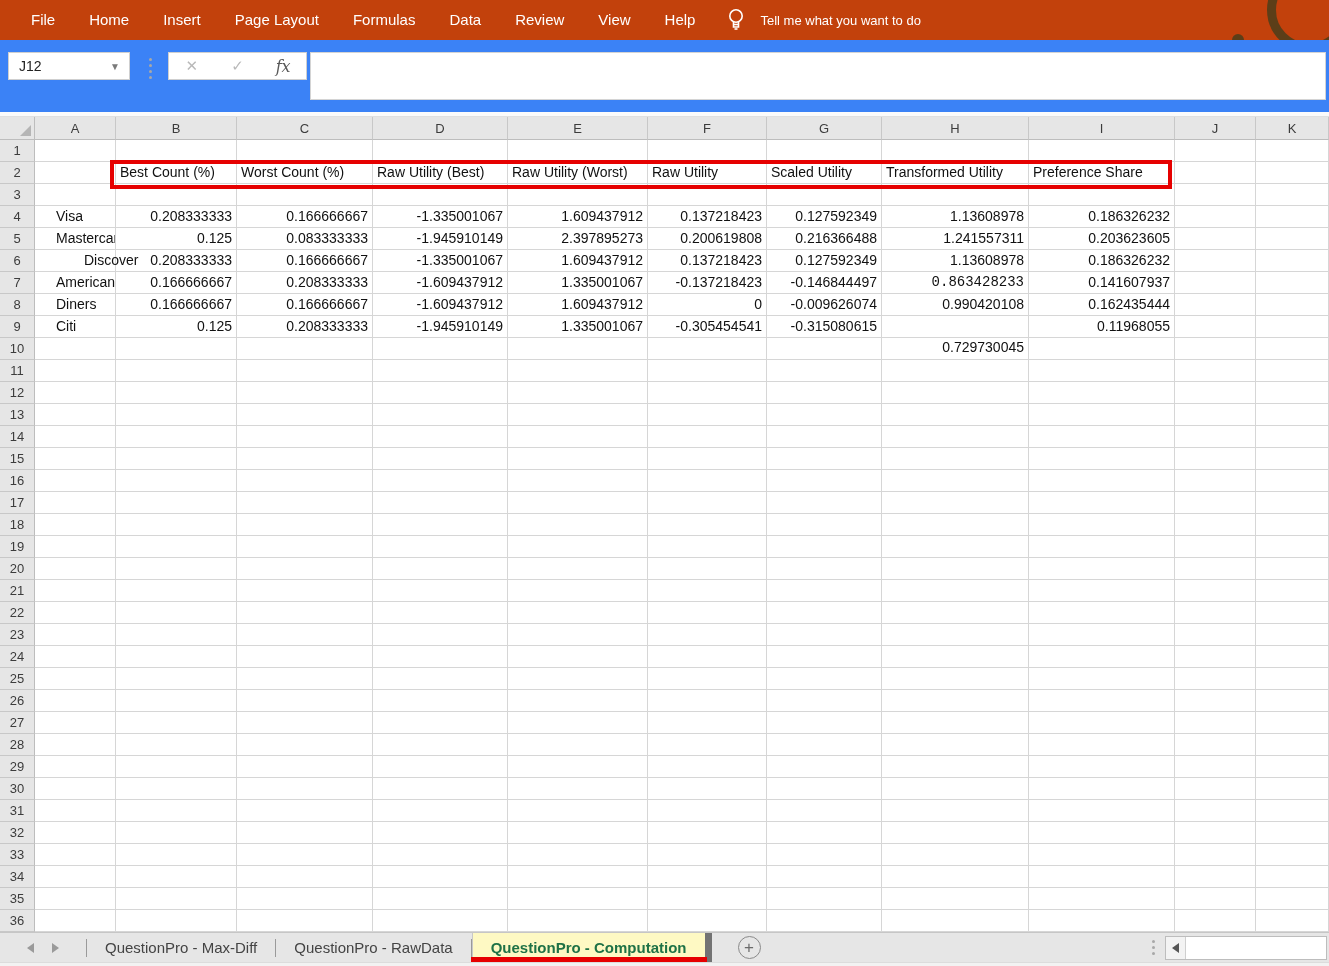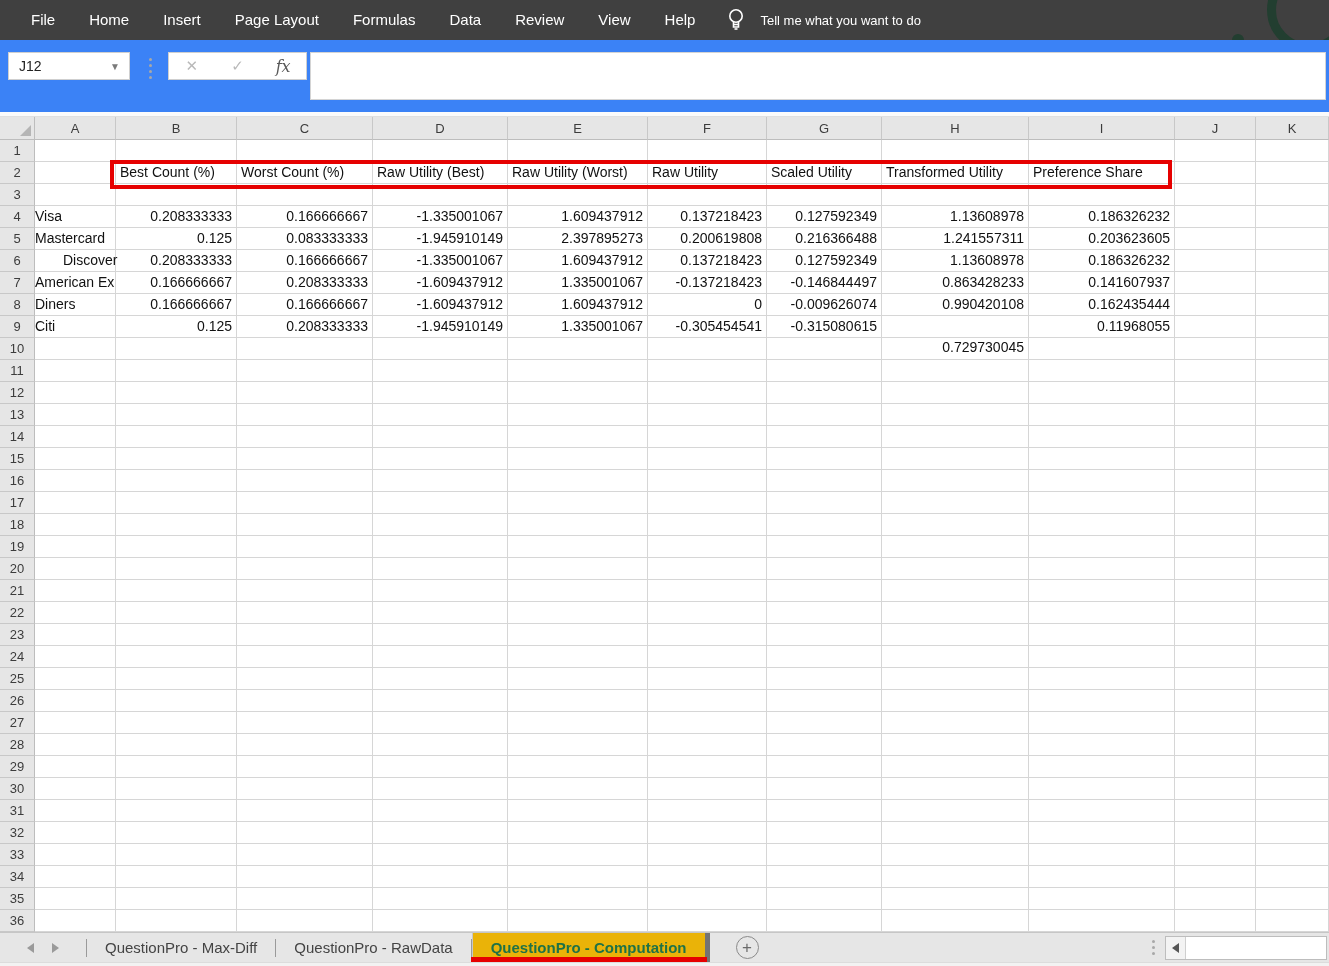--- a/index.html
+++ b/index.html
@@ -1,20 +1,20 @@
 <!DOCTYPE html>
 <html><head>
 <meta charset="utf-8">
 <style>
   * { margin:0; padding:0; box-sizing:border-box; }
   html,body { width:1329px; height:966px; overflow:hidden; }
   body { font-family:"Liberation Sans", sans-serif; background:#e6e6e6; position:relative; }
 
   
-  #ribbon { position:absolute; left:0; top:0; width:1329px; height:40px; background:#404040; overflow:hidden; }
+  #ribbon { position:absolute; left:0; top:0; width:1329px; height:40px; background:#c2410c; overflow:hidden; }
   #ribbon-tabs { display:flex; align-items:center; height:40px; padding-left:14px; }
   .ribbon-tab { color:#fff; font-size:15px; padding:0 17px; line-height:40px; cursor:default; white-space:nowrap; }
   #tellme-wrap { display:flex; align-items:center; height:40px; margin-left:14px; }
   #bulb-icon { width:20px; height:26px; margin-right:14px; }
   #tellme-label { color:#fff; font-size:13px; white-space:nowrap; }
   #wm-arc { position:absolute; right:-22px; top:-32px; width:84px; height:84px; border:9px solid rgba(10,60,35,0.55); border-radius:50%; }
   #wm-dot { position:absolute; right:85px; top:34px; width:12px; height:12px; background:rgba(10,60,35,0.55); border-radius:50%; }
 
   
   #formula-panel { position:absolute; left:0; top:40px; width:1329px; height:72px; background:#3b82f6; }
@@ -36,34 +36,34 @@
   #corner-cell:after { content:""; position:absolute; right:3px; bottom:3px; border-style:solid; border-width:0 0 11px 11px; border-color:transparent transparent #b5b5b5 transparent; }
   #col-headers { position:absolute; left:35px; top:0; height:23px; display:flex; }
   .col-hdr { height:23px; background:#e6e6e6; border-right:1px solid #c8c8c8; border-bottom:1px solid #bdbdbd; font-size:13px; color:#3c3c3c; display:flex; align-items:center; justify-content:center; }
   #row-headers { position:absolute; left:0; top:23px; width:35px; }
   .row-hdr { width:35px; height:22px; background:#e6e6e6; border-right:1px solid #bdbdbd; border-bottom:1px solid #c8c8c8; font-size:13px; color:#3c3c3c; display:flex; align-items:center; justify-content:center; }
   #grid-area { position:absolute; left:35px; top:23px; width:1294px; height:792px; background:#fff;
     background-image:repeating-linear-gradient(to bottom, transparent 0px, transparent 21px, #d6d6d6 21px, #d6d6d6 22px); }
   .vline { position:absolute; top:0; width:1px; height:792px; background:#d6d6d6; }
   .cell { position:absolute; height:22px; font-size:14px; color:#111; line-height:21px; white-space:nowrap; overflow:hidden; }
   .cell.num { text-align:right; padding-right:4px; }
-  .cell.lbl { text-align:left; padding-left:0; }
+  .cell.lbl { text-align:left; padding-left:21px; }
   .cell.hdr { text-align:left; padding-left:4px; }
   .cell.title { overflow:visible; z-index:2; padding-left:4px; }
   #annotation-red-box { position:absolute; left:110px; top:43px; width:1062px; height:29px; border:4px solid #e60000; z-index:5; pointer-events:none; }
 
   
   #tabbar { position:absolute; left:0; top:932px; width:1329px; height:30px; background:#e6e6e6; border-top:1px solid #c6c6c6; display:flex; align-items:stretch; }
   #tab-nav { width:86px; display:flex; align-items:center; justify-content:center; gap:18px; }
   .nav-arrow { width:0; height:0; border-style:solid; }
   #tab-nav-left { border-width:5px 7px 5px 0; border-color:transparent #9a9a9a transparent transparent; }
   #tab-nav-right { border-width:5px 0 5px 7px; border-color:transparent transparent transparent #9a9a9a; }
   .tab-divider { width:1px; height:18px; background:#9a9a9a; align-self:center; }
   .sheet-tab { display:flex; align-items:center; padding:0 18px; font-size:15px; color:#444; white-space:nowrap; cursor:default; }
-  .sheet-tab.active { background:#eab308; color:#1f7246; font-weight:bold; position:relative; border-left:1px solid #c8c8c8; border-right:5px solid #737373; }
+  .sheet-tab.active { background:#fef9c3; color:#1f7246; font-weight:bold; position:relative; border-left:1px solid #c8c8c8; border-right:7px solid #737373; }
   .sheet-tab.active .red-underline { position:absolute; left:-2px; right:-2px; bottom:0; height:5px; background:#e60000; }
   #new-sheet-btn { align-self:center; margin-left:26px; width:23px; height:23px; border:1px solid #8a8a8a; border-radius:50%; color:#6a6a6a; font-size:17px; line-height:21px; text-align:center; }
   #tabbar-right { margin-left:auto; display:flex; align-items:center; padding-right:2px; }
   #tabbar-grip { margin-right:10px; }
   #hscrollbar { width:162px; height:24px; border:1px solid #bdbdbd; background:#fff; display:flex; align-items:stretch; }
   #hscroll-left { width:20px; display:flex; align-items:center; justify-content:center; border-right:1px solid #cfcfcf; background:#f3f3f3; }
   #hscroll-left i { width:0; height:0; border-style:solid; border-width:5px 7px 5px 0; border-color:transparent #555 transparent transparent; }
   #hscroll-track { flex:1; background:#fff; }
   #statusbar { position:absolute; left:0; top:962px; width:1329px; height:4px; background:#f2f2f2; border-top:1px solid #dcdcdc; }
 </style>
@@ -215,21 +215,21 @@
       <div class="cell num" style="left: 732px; top: 110px; width: 114px;">0.127592349</div>
       <div class="cell num" style="left: 847px; top: 110px; width: 146px;">1.13608978</div>
       <div class="cell num" style="left: 994px; top: 110px; width: 145px;">0.186326232</div>
       <div class="cell lbl" style="left: 0px; top: 132px; width: 80px;">American Express</div>
       <div class="cell num" style="left: 81px; top: 132px; width: 120px;">0.166666667</div>
       <div class="cell num" style="left: 202px; top: 132px; width: 135px;">0.208333333</div>
       <div class="cell num" style="left: 338px; top: 132px; width: 134px;">-1.609437912</div>
       <div class="cell num" style="left: 473px; top: 132px; width: 139px;">1.335001067</div>
       <div class="cell num" style="left: 613px; top: 132px; width: 118px;">-0.137218423</div>
       <div class="cell num" style="left: 732px; top: 132px; width: 114px;">-0.146844497</div>
-      <div class="cell num" style="left: 847px; top: 132px; width: 146px;">0.863428233</div>
+      <div class="cell num" style="left: 847px; top: 132px; width: 146px; font-family: Liberation Mono, monospace;">0.863428233</div>
       <div class="cell num" style="left: 994px; top: 132px; width: 145px;">0.141607937</div>
       <div class="cell lbl" style="left: 0px; top: 154px; width: 80px;">Diners</div>
       <div class="cell num" style="left: 81px; top: 154px; width: 120px;">0.166666667</div>
       <div class="cell num" style="left: 202px; top: 154px; width: 135px;">0.166666667</div>
       <div class="cell num" style="left: 338px; top: 154px; width: 134px;">-1.609437912</div>
       <div class="cell num" style="left: 473px; top: 154px; width: 139px;">1.609437912</div>
       <div class="cell num" style="left: 613px; top: 154px; width: 118px;">0</div>
       <div class="cell num" style="left: 732px; top: 154px; width: 114px;">-0.009626074</div>
       <div class="cell num" style="left: 847px; top: 154px; width: 146px;">0.990420108</div>
       <div class="cell num" style="left: 994px; top: 154px; width: 145px;">0.162435444</div>

